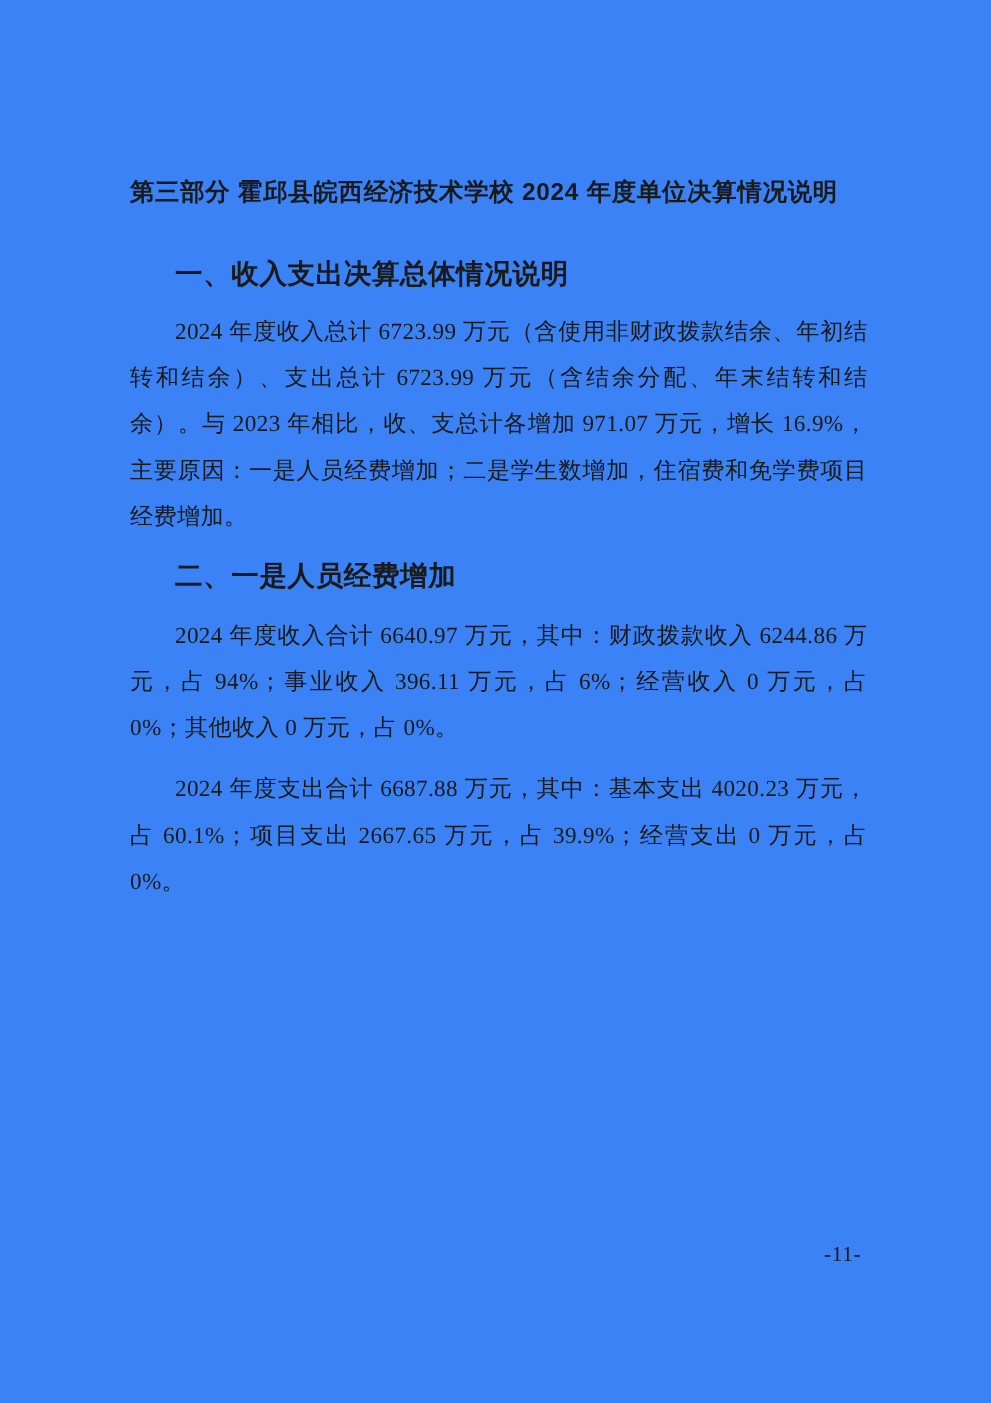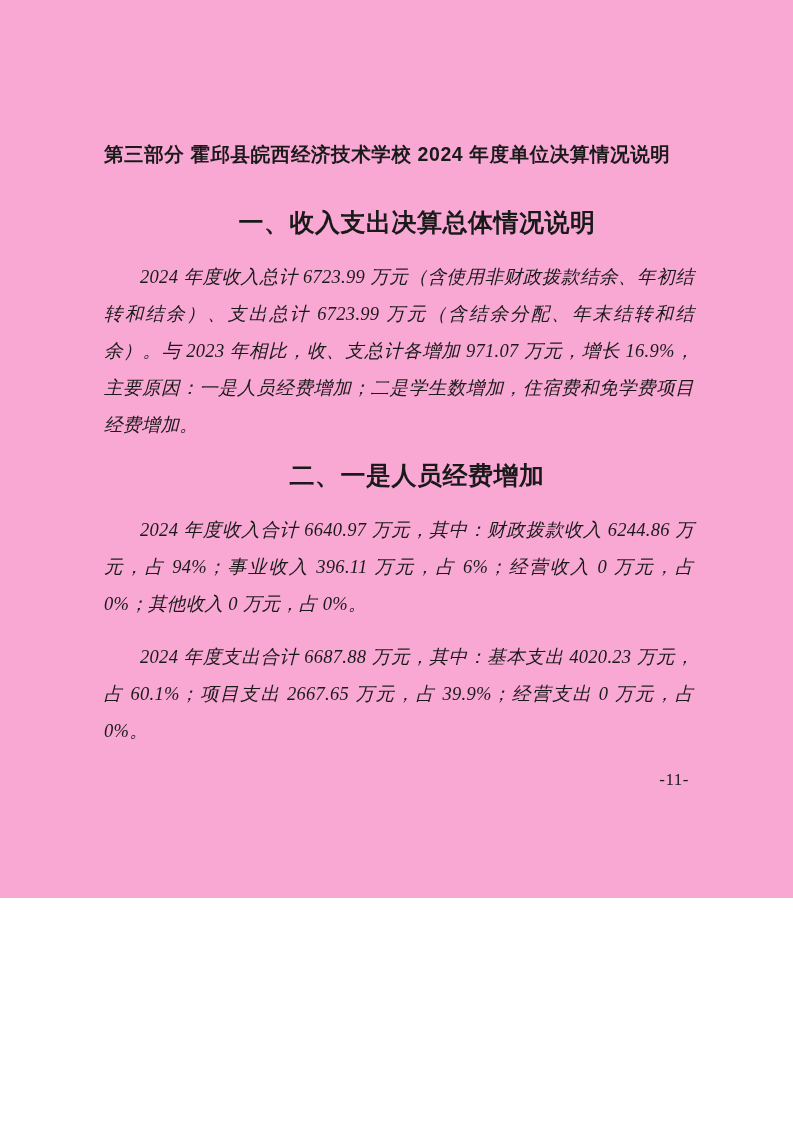--- a/index.html
+++ b/index.html
@@ -3,22 +3,22 @@
 <meta charset="utf-8">
 <style>
   html, body {
     margin: 0;
     padding: 0;
     background: #ffffff;
   }
   .page {
     position: relative;
     width: 793px;
-    height: 898px;
-    background: #f9a8d4;
+    height: 1122px;
+    background: #3b82f6;
     margin: 0 auto;
     overflow: hidden;
     font-family: "Liberation Serif", "DejaVu Serif", serif;
     color: #1a1a1a;
   }
   .content {
     position: absolute;
     left: 104px;
     top: 140px;
     width: 590px;
@@ -27,38 +27,36 @@
     font-family: "Liberation Sans", "DejaVu Sans", sans-serif;
     font-weight: bold;
     font-size: 19.5px;
     letter-spacing: 0.6px;
     line-height: 1.5;
     margin: 0 0 34px 0;
     text-align: left;
     white-space: nowrap;
   }
   .section-heading {
-    font-family: Liberation Serif, serif;
+    font-family: Liberation Mono, monospace;
     font-weight: bold;
-    font-size: 25px;
+    font-size: 22px;
     letter-spacing: 0.5px;
     line-height: 1.6;
     margin: 0 0 10px 0;
     text-indent: 36px;
-    text-align: center;
   }
   .para {
     font-size: 18.5px;
     line-height: 2.0;
     letter-spacing: 0.3px;
-    margin: 16px 0 8px 0;
+    margin: 4px 0 8px 0;
     text-indent: 36px;
     text-align: justify;
     text-justify: inter-ideograph;
-    font-style: italic;
   }
   .para:last-child {
     margin-bottom: 0;
   }
   .block {
     margin-bottom: 12px;
   }
   .page-number {
     position: absolute;
     right: 104px;

